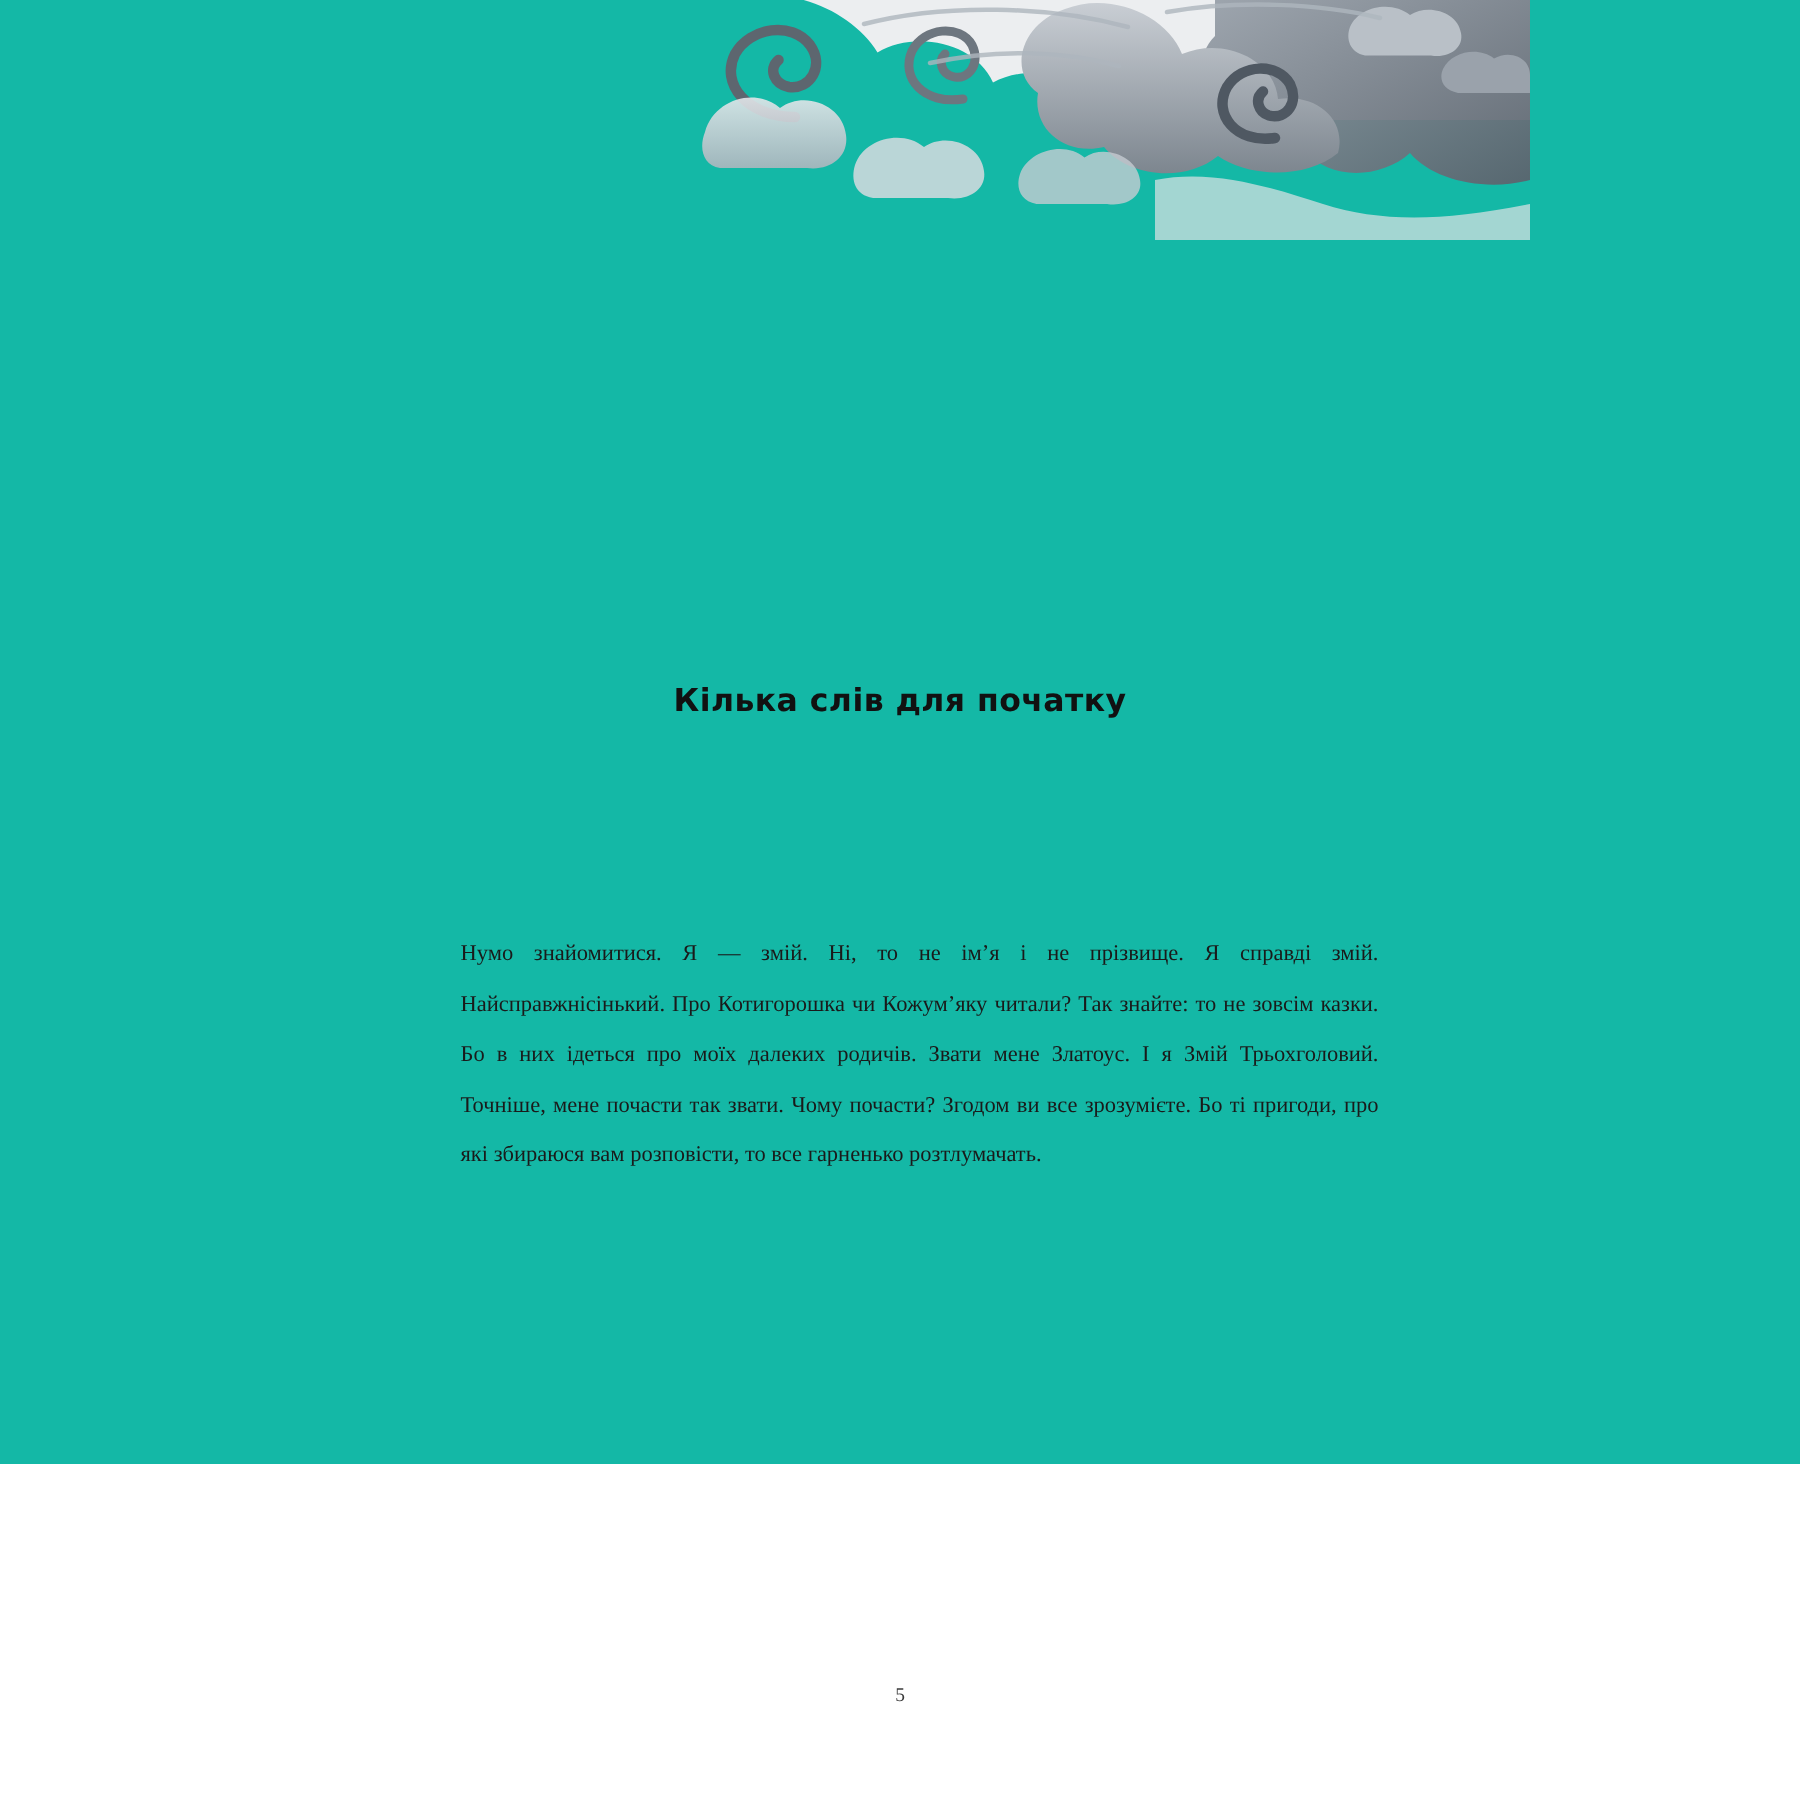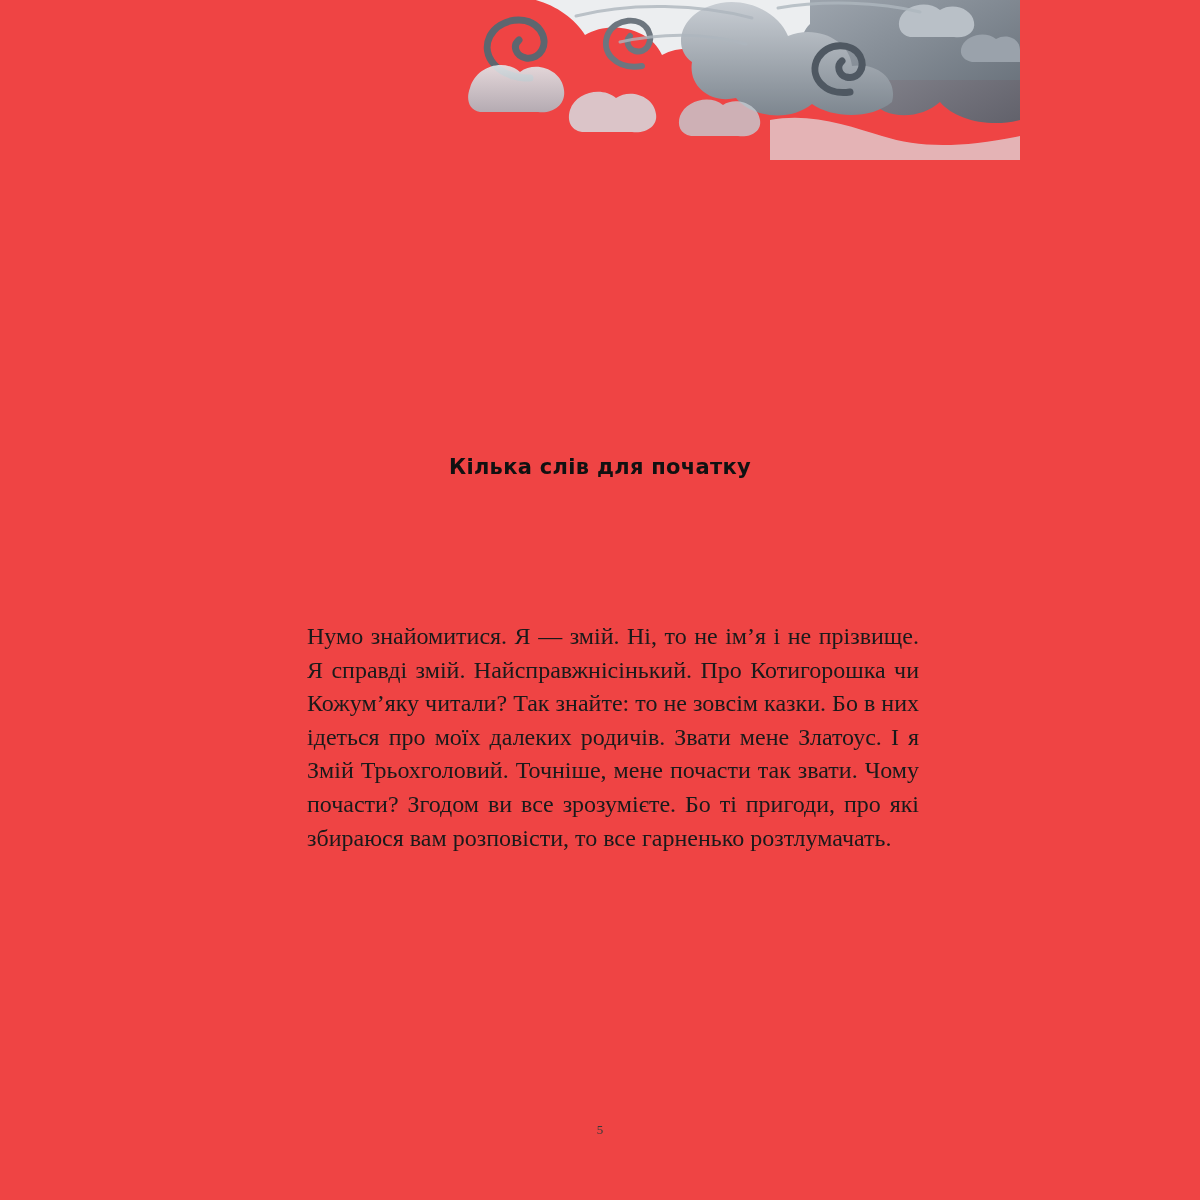--- a/index.html
+++ b/index.html
@@ -14,22 +14,22 @@
     background: #ffffff;
     overflow: hidden;
     font-family: "Liberation Serif", serif;
   }
   
   .page-sheet {
     position: absolute;
     left: 0;
     top: 0;
     width: 1200px;
-    height: 1200px;
-    background: #ef4444;
+    height: 976px;
+    background: #14b8a6;
   }
 
   
   .artwork {
     position: absolute;
     top: 0;
     left: 380px;
     width: 640px;
     height: 200px;
     pointer-events: none;
@@ -48,21 +48,21 @@
     letter-spacing: 0.3px;
     color: #111111;
   }
 
   .body-text {
     position: absolute;
     top: 620px;
     left: 307px;
     width: 612px;
     color: #1a1a1a;
-    font-size: 24px;
+    font-size: 15px;
     line-height: 33.6px;
     text-align: justify;
     text-justify: inter-word;
   }
   .body-text p {
     margin: 0;
   }
   .body-text p.indent {
     text-indent: 28px;
   }

